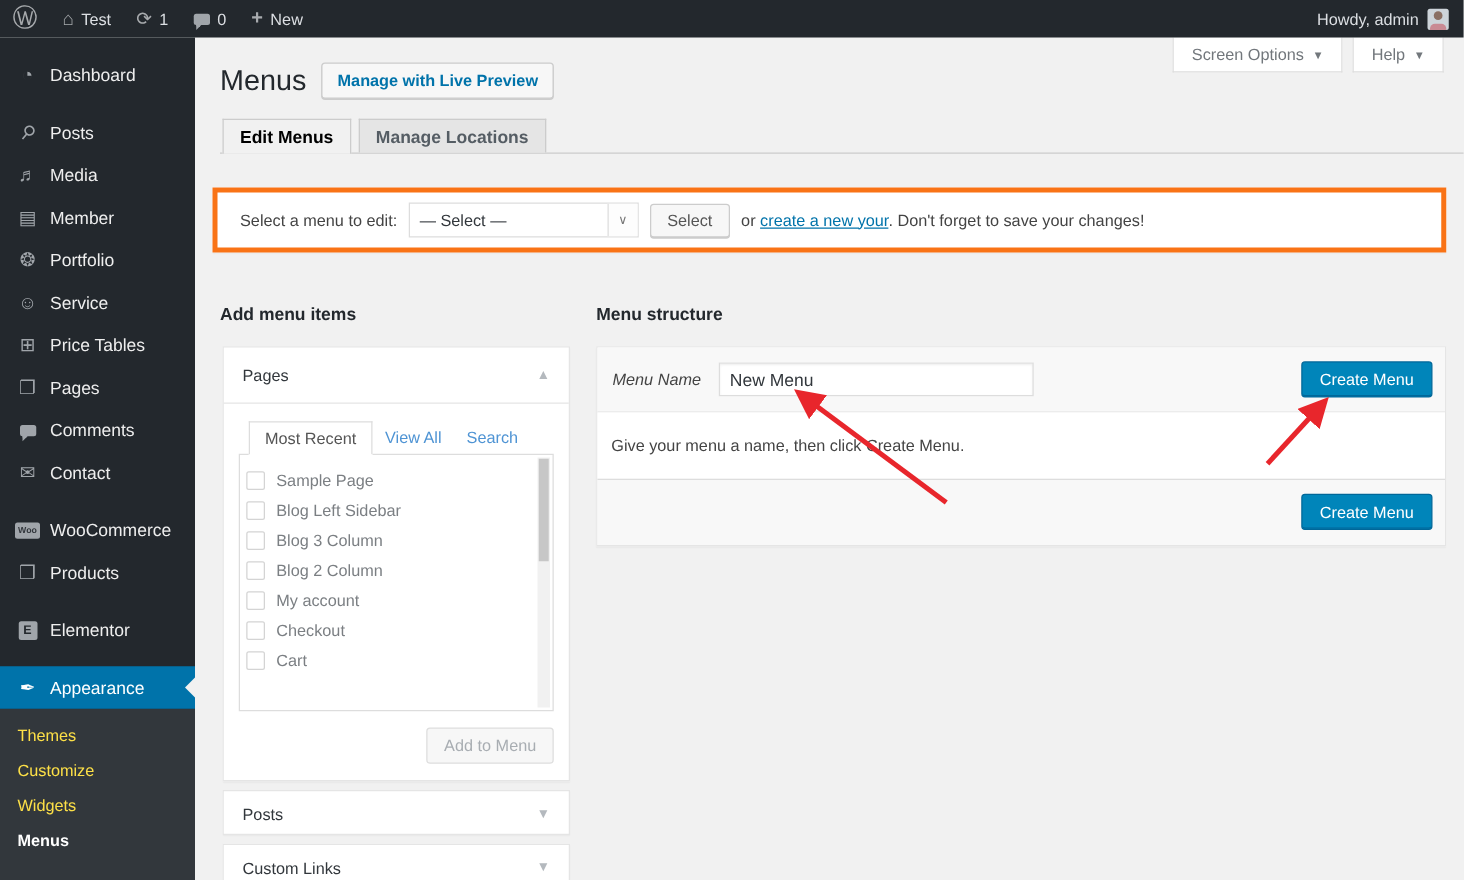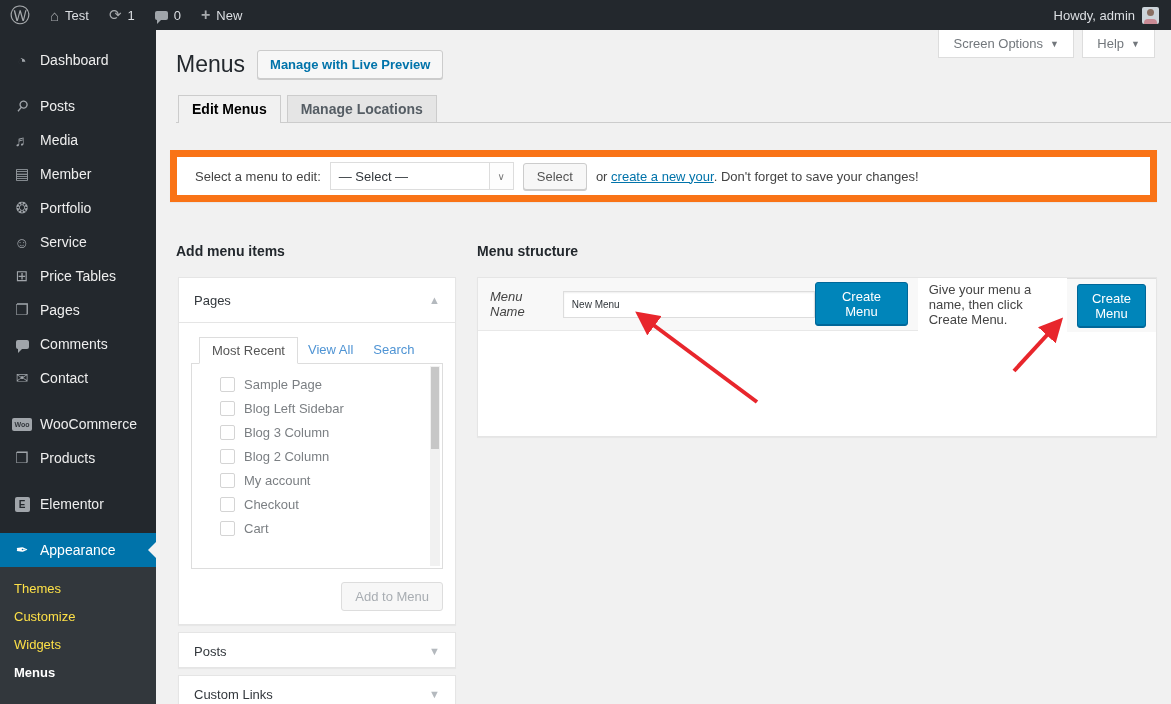--- a/index.html
+++ b/index.html
@@ -49,21 +49,21 @@
   .title-row { position:absolute; left:20px; top:20px; display:flex; align-items:center; gap:12px; }
   h1 { font-size:23px; font-weight:400; color:#23282d; }
   .page-title-action { background:#f7f7f7; border:1px solid #ccc; border-radius:3px; color:#0073aa; font-size:13px; font-weight:bold; padding:6px 12px; cursor:pointer; box-shadow:0 1px 0 #ccc; }
 
   .tabline { position:absolute; top:92px; left:20px; right:0; border-top:1px solid #ccc; }
   .tabs { position:absolute; left:22px; top:65px; z-index:2; display:flex; }
   .tab { display:inline-block; padding:0 13px; line-height:26px; border:1px solid #ccc; border-bottom:none; margin-right:6px; font-size:14px; font-weight:600; cursor:pointer; }
   .tab.active { background:#f1f1f1; color:#000; height:28px; }
   .tab.inactive { background:#e5e5e5; color:#555d64; height:27px; }
 
-  .select-bar { position:absolute; left:14px; right:14px; top:120px; height:52px; background:#fff; border:7px solid #f97316; box-shadow:0 1px 1px rgba(0,0,0,.04); display:flex; align-items:center; padding-left:18px; gap:9px; color:#444; }
+  .select-bar { position:absolute; left:14px; right:14px; top:120px; height:52px; background:#fff; border:4px solid #f97316; box-shadow:0 1px 1px rgba(0,0,0,.04); display:flex; align-items:center; padding-left:18px; gap:9px; color:#444; }
   .fselect { width:184px; height:28px; border:1px solid #ddd; background:#fff; display:flex; align-items:center; justify-content:space-between; cursor:pointer; }
   .fselect .val { padding-left:8px; color:#32373c; }
   .fselect .dd { width:24px; height:100%; border-left:1px solid #ddd; display:flex; align-items:center; justify-content:center; color:#777; font-size:10px; background:#fdfdfd; }
   .btn-secondary { background:#f7f7f7; border:1px solid #ccc; border-radius:3px; color:#555; font-size:13px; padding:5px 13px; cursor:pointer; box-shadow:0 1px 0 #ccc; }
   a.link { color:#0073aa; text-decoration:underline; cursor:pointer; }
 
   .col-heading { position:absolute; top:213px; font-size:14px; font-weight:bold; color:#23282d; }
   #h-additems { left:20px; }
   #h-structure { left:321px; }
 
@@ -71,37 +71,37 @@
 
   
   #pages-card { left:22px; top:247px; width:278px; height:348px; }
   .acc-header { height:45px; padding:0 15px; display:flex; justify-content:space-between; align-items:center; border-bottom:1px solid #e5e5e5; cursor:pointer; }
   .acc-title { color:#32373c; font-size:13px; }
   .acc-arrow { color:#b4b9be; font-size:11px; }
   .acc-body { padding:14px 12px 0 12px; }
   .ptabs { position:relative; z-index:2; padding-left:8px; display:flex; }
   .ptab-active { padding:5px 12px; border:1px solid #ddd; border-bottom:1px solid #fff; background:#fff; color:#555; margin-bottom:-1px; cursor:pointer; }
   .ptab-link { padding:5px 10px; color:#4f94d4; cursor:pointer; }
-  .plist { border:1px solid #ddd; height:206px; position:relative; overflow:hidden; padding:8px 0 0 28px; background:#fff; }
+  .plist { border:1px solid #ddd; height:206px; position:relative; overflow:hidden; padding:8px 0 0 5px; background:#fff; }
   .pitem { display:flex; align-items:center; gap:9px; height:24px; color:#7b7f83; cursor:pointer; }
   .cb { width:15px; height:15px; border:1px solid #d4d4d4; background:#fff; border-radius:2px; flex:none; }
   .sb { position:absolute; top:2px; right:2px; bottom:2px; width:10px; background:#f1f1f1; }
   .sbt { position:absolute; top:1px; left:1px; width:8px; height:82px; background:#c7c7c7; cursor:pointer; }
   .addrow { display:flex; justify-content:flex-end; margin-top:13px; }
   .btn-disabled { background:#f7f7f7; border:1px solid #ddd; border-radius:3px; color:#a8adb2; font-size:13px; padding:6px 13px; }
 
   #posts-card { left:22px; top:602px; width:278px; height:36px; }
   #links-card { left:22px; top:645px; width:278px; height:58px; }
   .acc-small { height:36px; padding:0 15px; display:flex; justify-content:space-between; align-items:center; cursor:pointer; }
 
   
-  #ms-card { left:321px; top:247px; width:680px; height:160px; display:flex; flex-direction:row; }
+  #ms-card { left:321px; top:247px; width:680px; height:160px; display:flex; flex-direction:column; }
   .msr1 { height:53px; background:#f8f8f8; border-bottom:1px solid #e8e8e8; display:flex; align-items:center; padding:0 10px; }
   .mname-label { font-style:italic; color:#444; font-size:13px; margin:0 14px 0 2px; }
-  #menu-name-input { width:300px; height:27px; border:1px solid #ddd; padding:0 8px; font-size:10px; color:#32373c; font-family:inherit; box-shadow:inset 0 1px 2px rgba(0,0,0,.07); }
+  #menu-name-input { width:252px; height:27px; border:1px solid #ddd; padding:0 8px; font-size:14px; color:#32373c; font-family:inherit; box-shadow:inset 0 1px 2px rgba(0,0,0,.07); }
   .msr1 .spacer { flex:1; }
   .msr2 { height:53px; background:#fff; display:flex; align-items:center; padding:0 11px; color:#444; }
   .msr3 { height:54px; background:#f8f8f8; border-top:1px solid #ddd; display:flex; align-items:center; justify-content:flex-end; padding:0 10px; }
   .btn-primary { background:#0085ba; border:1px solid #006799; border-radius:3px; box-shadow:inset 0 -1px 0 #006799; color:#fff; font-size:13px; padding:6px 14px; cursor:pointer; }
 
   .arrows { position:absolute; left:0; top:0; pointer-events:none; z-index:6; }
 </style>
 </head>
 <body>
 

